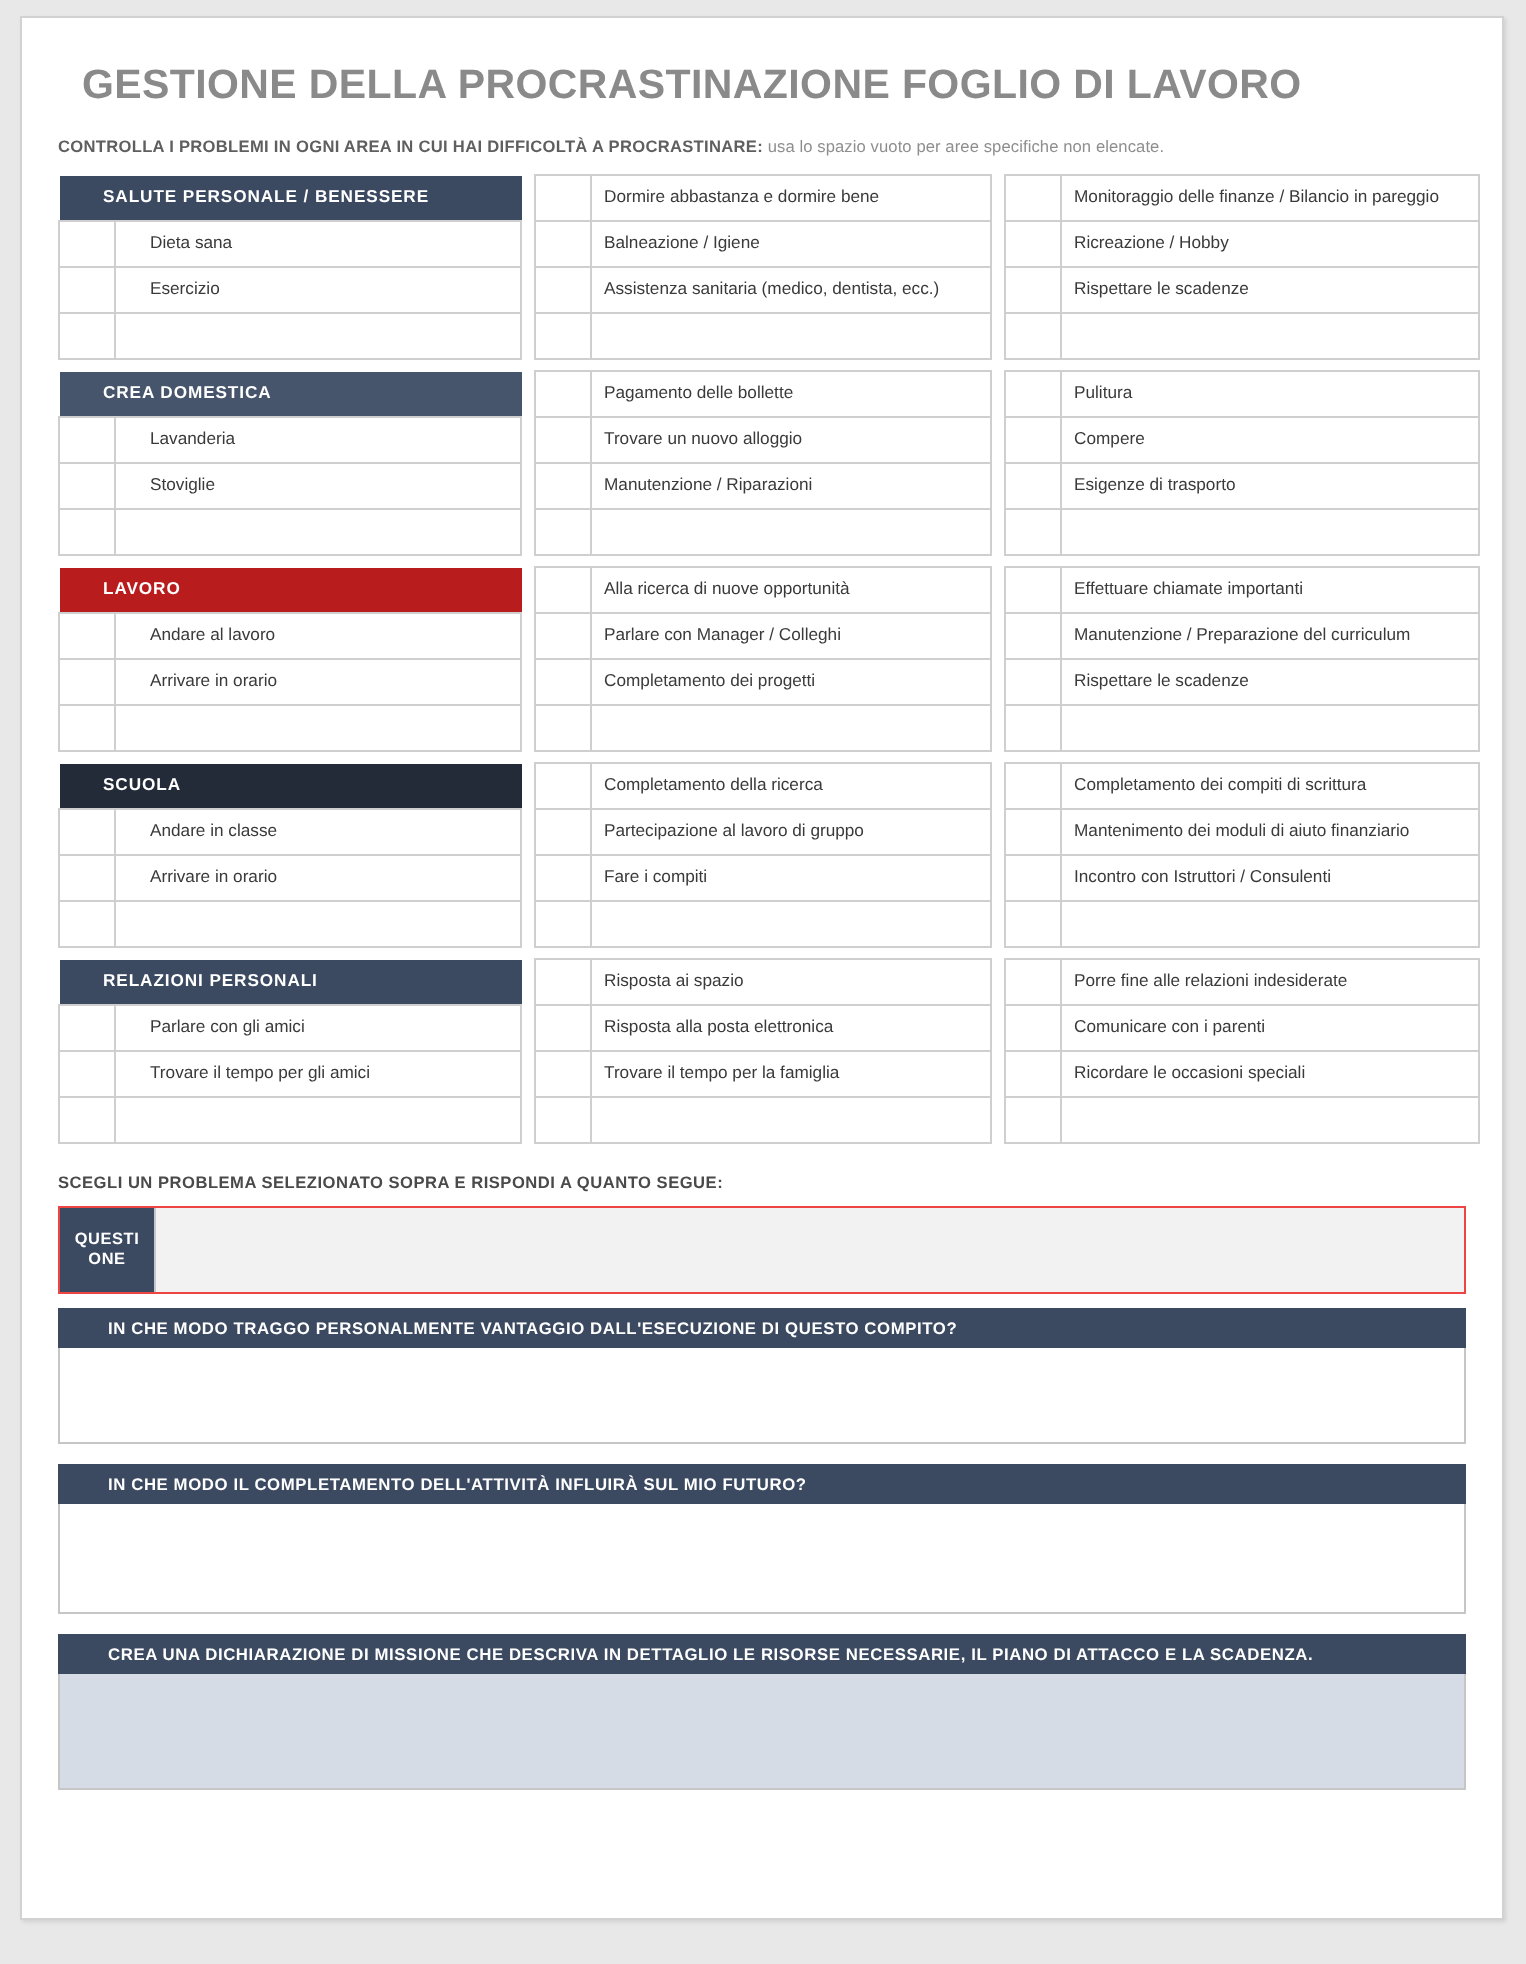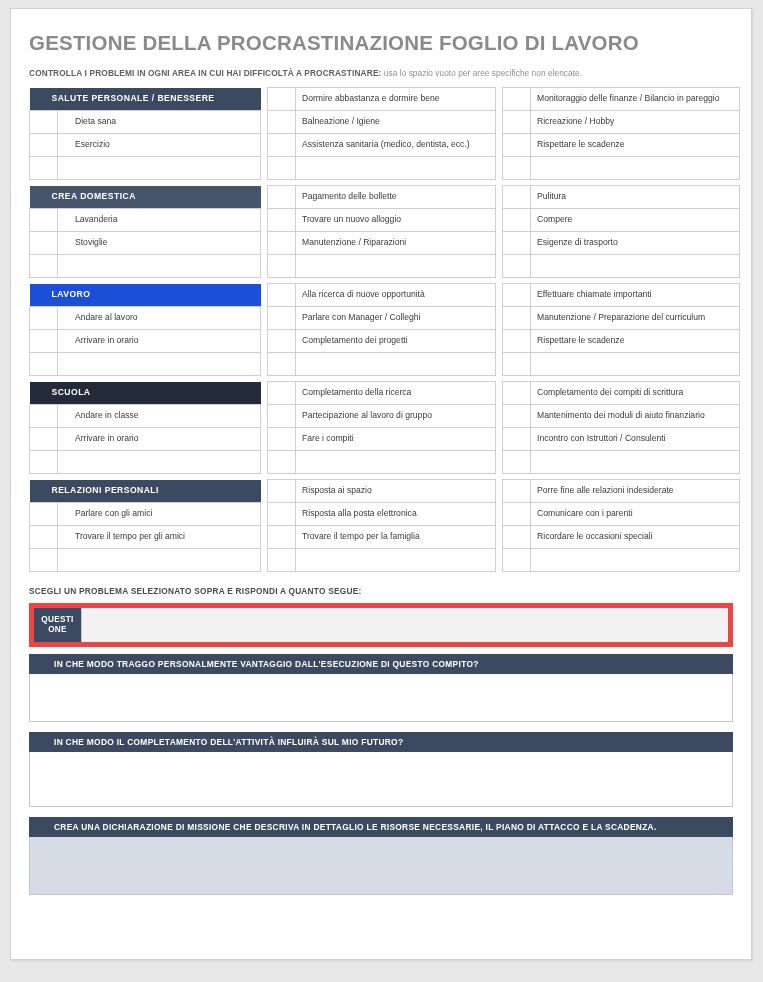--- a/index.html
+++ b/index.html
@@ -29,21 +29,21 @@
   .inner {
     padding: 22px 18px 0 18px;
   }
 
   
   .doc-title {
     font-size: 20.5px;
     font-weight: bold;
     color: #8a8a8a;
     letter-spacing: 0.2px;
-    margin: 0 0 13px 0;
+    margin: 0 0 13px 12px;
     white-space: nowrap;
   }
   .subtitle {
     font-size: 8.3px;
     margin: 0 0 9px 0;
     color: #8e8e8e;
     letter-spacing: 0.05px;
   }
   .subtitle .strong {
     font-weight: bold;
@@ -86,35 +86,35 @@
     color: #ffffff;
     font-weight: bold;
     font-size: 8.6px;
     letter-spacing: 0.45px;
     padding-left: 22px;
     border: none;
   }
   td.hdr.dark    { background: #3b4a61; }
   td.hdr.darker  { background: #232b38; }
   td.hdr.mid     { background: #46546c; }
-  td.hdr.light   { background: #1d4ed8; }
+  td.hdr.light   { background: #b91c1c; }
 
   
   .prompt-label {
     font-size: 8.3px;
     font-weight: bold;
     color: #4a4a4a;
     letter-spacing: 0.25px;
     margin: 14px 0 7px 0;
   }
 
   .qrow {
     display: flex;
     width: 100%;
-    border: 5px solid #ef4444;
+    border: 1px solid #ef4444;
     height: 44px;
     margin-bottom: 7px;
   }
   .qtag {
     width: 47px;
     flex: 0 0 47px;
     background: #3b4a61;
     color: #ffffff;
     font-size: 8.2px;
     font-weight: bold;

